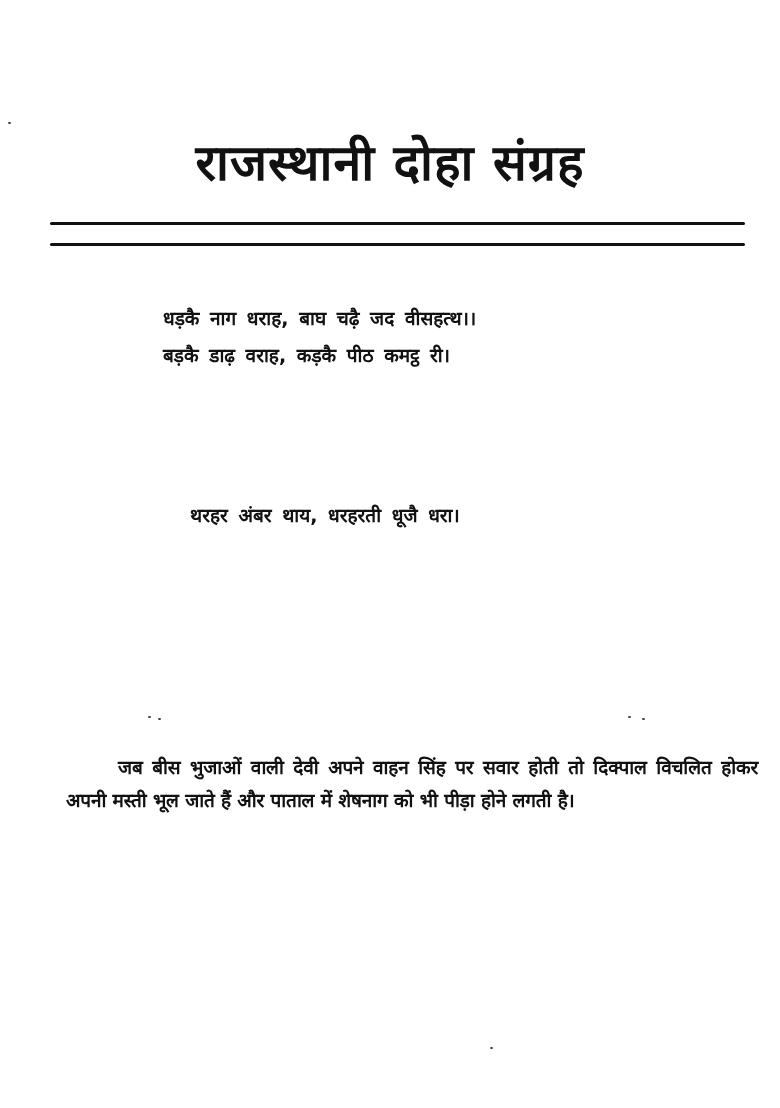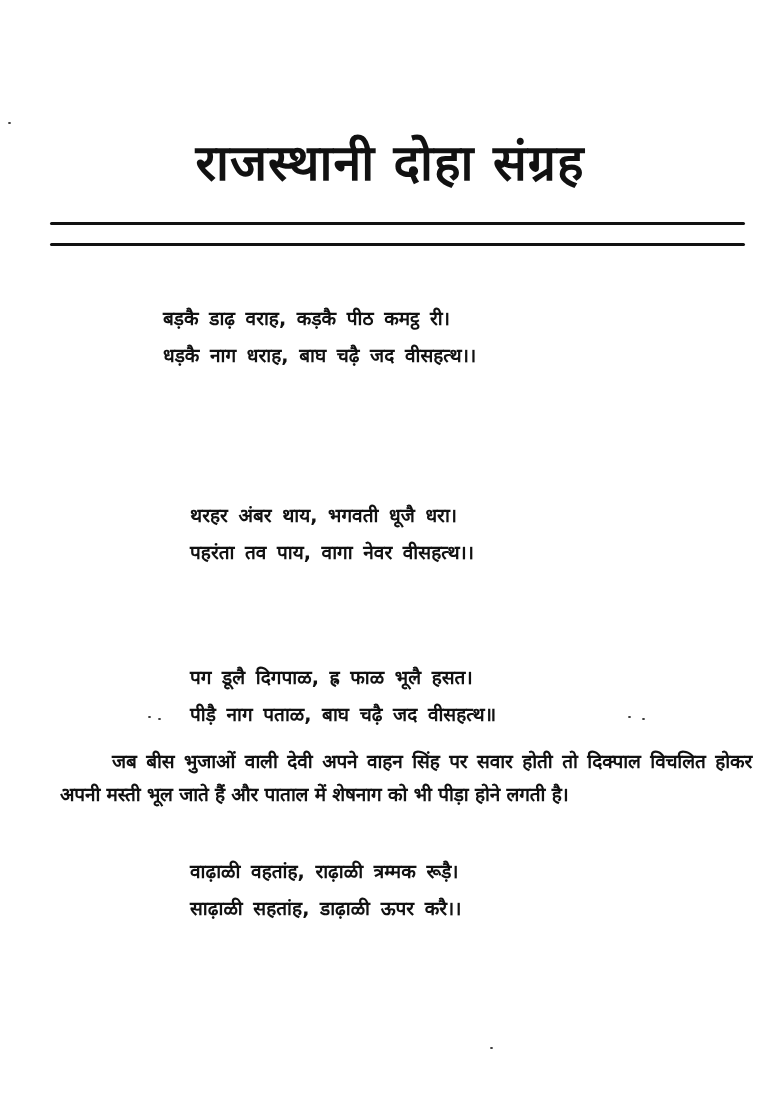--- a/index.html
+++ b/index.html
@@ -83,39 +83,30 @@
 <body>
 
 <div class="page">
 
   <h1 class="title" style="margin:0;">राजस्थानी दोहा संग्रह</h1>
 
   <div class="rule r1"></div>
   <div class="rule r2"></div>
 
   <div class="doha d1">
+    <span class="line">धड़कै नाग धराह, बाघ चढ़ै जद वीसहत्थ।।</span>
     <span class="line">बड़कै डाढ़ वराह, कड़कै पीठ कमट्ठ री।</span>
-    <span class="line">धड़कै नाग धराह, बाघ चढ़ै जद वीसहत्थ।।</span>
   </div>
 
   <div class="doha d2">
-    <span class="line">थरहर अंबर थाय, भगवती धूजै धरा।</span>
-    <span class="line">पहरंता तव पाय, वागा नेवर वीसहत्थ।।</span>
+    <span class="line">थरहर अंबर थाय, धरहरती धूजै धरा।</span>
   </div>
 
-  <div class="doha d3">
-    <span class="line">पग डूलै दिगपाळ, ह्र फाळ भूलै हसत।</span>
-    <span class="line">पीड़ै नाग पताळ, बाघ चढ़ै जद वीसहत्थ॥</span>
-  </div>
-  <p class="prose p3" style="margin:8px;">जब बीस भुजाओं वाली देवी अपने वाहन सिंह पर सवार होती तो दिक्पाल विचलित होकर अपनी मस्ती भूल जाते हैं और पाताल में शेषनाग को भी पीड़ा होने लगती है।</p>
+  <p class="prose p3" style="margin:14px;">जब बीस भुजाओं वाली देवी अपने वाहन सिंह पर सवार होती तो दिक्पाल विचलित होकर अपनी मस्ती भूल जाते हैं और पाताल में शेषनाग को भी पीड़ा होने लगती है।</p>
 
-  <div class="doha d4">
-    <span class="line">वाढ़ाळी वहतांह, राढ़ाळी त्रम्मक रूड़ै।</span>
-    <span class="line">साढ़ाळी सहतांह, डाढ़ाळी ऊपर करै।।</span>
-  </div>
 
   <div class="speck" style="left:8px;top:122px;"></div>
   <div class="speck" style="left:148px;top:716px;"></div>
   <div class="speck" style="left:158px;top:718px;"></div>
   <div class="speck" style="left:628px;top:716px;"></div>
   <div class="speck" style="left:642px;top:718px;"></div>
   <div class="speck" style="left:490px;top:1047px;"></div>
 </div>
 
 </body></html>

